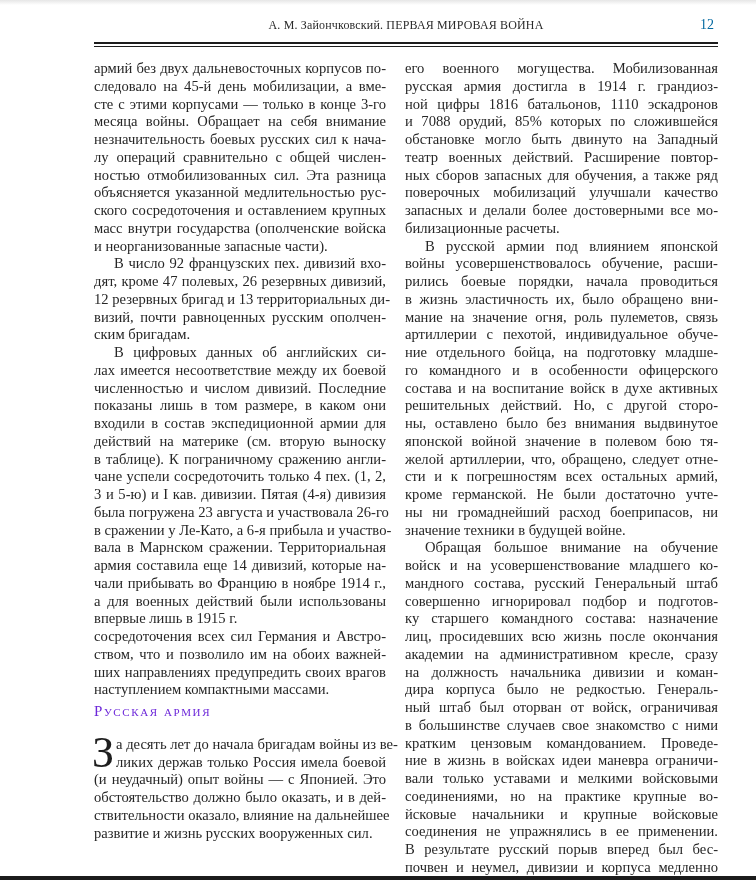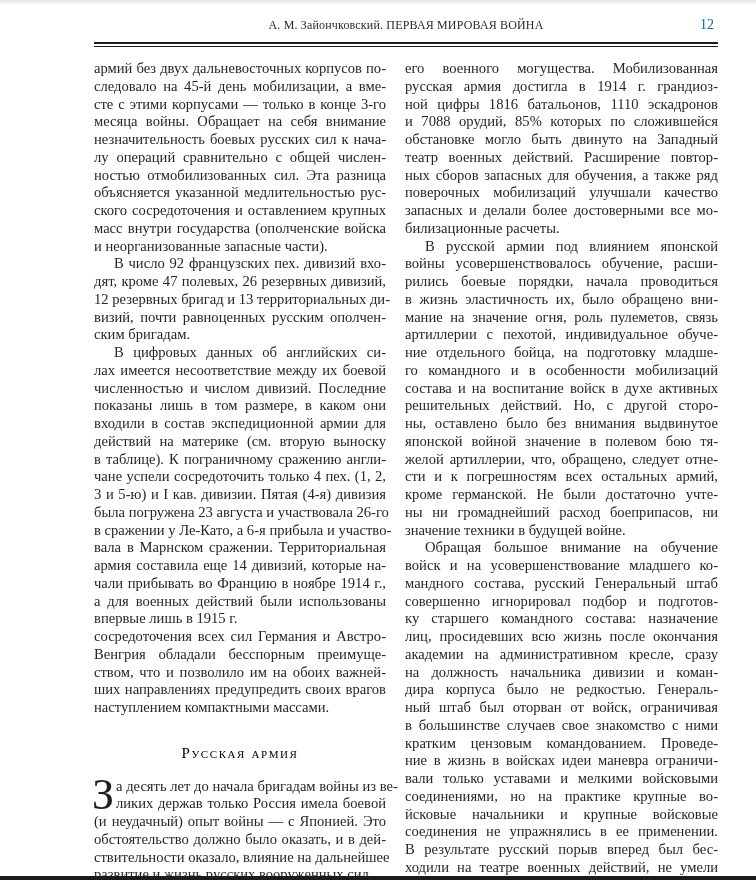--- a/index.html
+++ b/index.html
@@ -69,28 +69,27 @@
     white-space: nowrap;
     text-align: justify;
     text-align-last: justify;
     height: 17.75px;
     overflow: visible;
   }
   .line.last { text-align-last: left; }
   .line.indent { padding-left: 20px; }
   .section-heading {
     display: block;
-    text-align: center;
     font-variant: small-caps;
     letter-spacing: 1.6px;
     font-size: 15px;
     height: 17.75px;
-    margin-top: 28px;
+    margin-top: 4px;
     margin-bottom: 15px;
-    color: #000000;
+    color: #6d28d9;
   }
   .dropcap-wrap { position: relative; }
   .dropcap {
     position: absolute;
     left: -2px;
     top: -3px;
     font-size: 44px;
     line-height: 40px;
     color: #1e1e1e;
   }
@@ -147,21 +146,20 @@
     <span class="line">была погружена 23 августа и участвовала 26-го</span>
     <span class="line">в сражении у Ле-Като, а 6-я прибыла и участво-</span>
     <span class="line">вала в Марнском сражении. Территориальная</span>
     <span class="line">армия составила еще 14 дивизий, которые на-</span>
     <span class="line">чали прибывать во Францию в ноябре 1914 г.,</span>
     <span class="line">а для военных действий были использованы</span>
     <span class="line last">впервые лишь в 1915 г.</span>
   </div>
   <div>
     <span class="line">сосредоточения всех сил Германия и Австро-</span>
-    <span class="line">Венгрия обладали бесспорным преимуще-</span>
     <span class="line">ством, что и позволило им на обоих важней-</span>
     <span class="line">ших направлениях предупредить своих врагов</span>
     <span class="line last">наступлением компактными массами.</span>
   </div>
   <span class="section-heading">Русская армия</span>
   <div class="dropcap-wrap">
     <span class="dropcap">З</span>
     <span class="line dc">а десять лет до начала бригадам войны из ве-</span>
     <span class="line dc">ликих держав только Россия имела боевой</span>
     <span class="line">(и неудачный) опыт войны — с Японией. Это</span>
@@ -186,21 +184,21 @@
     <span class="line last">билизационные расчеты.</span>
   </div>
   <div>
     <span class="line indent">В русской армии под влиянием японской</span>
     <span class="line">войны усовершенствовалось обучение, расши-</span>
     <span class="line">рились боевые порядки, начала проводиться</span>
     <span class="line">в жизнь эластичность их, было обращено вни-</span>
     <span class="line">мание на значение огня, роль пулеметов, связь</span>
     <span class="line">артиллерии с пехотой, индивидуальное обуче-</span>
     <span class="line">ние отдельного бойца, на подготовку младше-</span>
-    <span class="line">го командного и в особенности мобилизаций</span>
+    <span class="line">го командного и в особенности офицерского</span>
     <span class="line">состава и на воспитание войск в духе активных</span>
     <span class="line">решительных действий. Но, с другой сторо-</span>
     <span class="line">ны, оставлено было без внимания выдвинутое</span>
     <span class="line">японской войной значение в полевом бою тя-</span>
     <span class="line">желой артиллерии, что, обращено, следует отне-</span>
     <span class="line">сти и к погрешностям всех остальных армий,</span>
     <span class="line">кроме германской. Не были достаточно учте-</span>
     <span class="line">ны ни громаднейший расход боеприпасов, ни</span>
     <span class="line last">значение техники в будущей войне.</span>
   </div>
@@ -216,18 +214,19 @@
     <span class="line">дира корпуса было не редкостью. Генераль-</span>
     <span class="line">ный штаб был оторван от войск, ограничивая</span>
     <span class="line">в большинстве случаев свое знакомство с ними</span>
     <span class="line">кратким цензовым командованием. Проведе-</span>
     <span class="line">ние в жизнь в войсках идеи маневра ограничи-</span>
     <span class="line">вали только уставами и мелкими войсковыми</span>
     <span class="line">соединениями, но на практике крупные во-</span>
     <span class="line">йсковые начальники и крупные войсковые</span>
     <span class="line">соединения не упражнялись в ее применении.</span>
     <span class="line">В результате русский порыв вперед был бес-</span>
+    <span class="line">почвен и неумел, дивизии и корпуса медленно</span>
     <span class="line">ходили на театре военных действий, не умели</span>
 
   </div>
 </div>
 
 <div class="bottom-bar"></div>
 
 </body></html>

